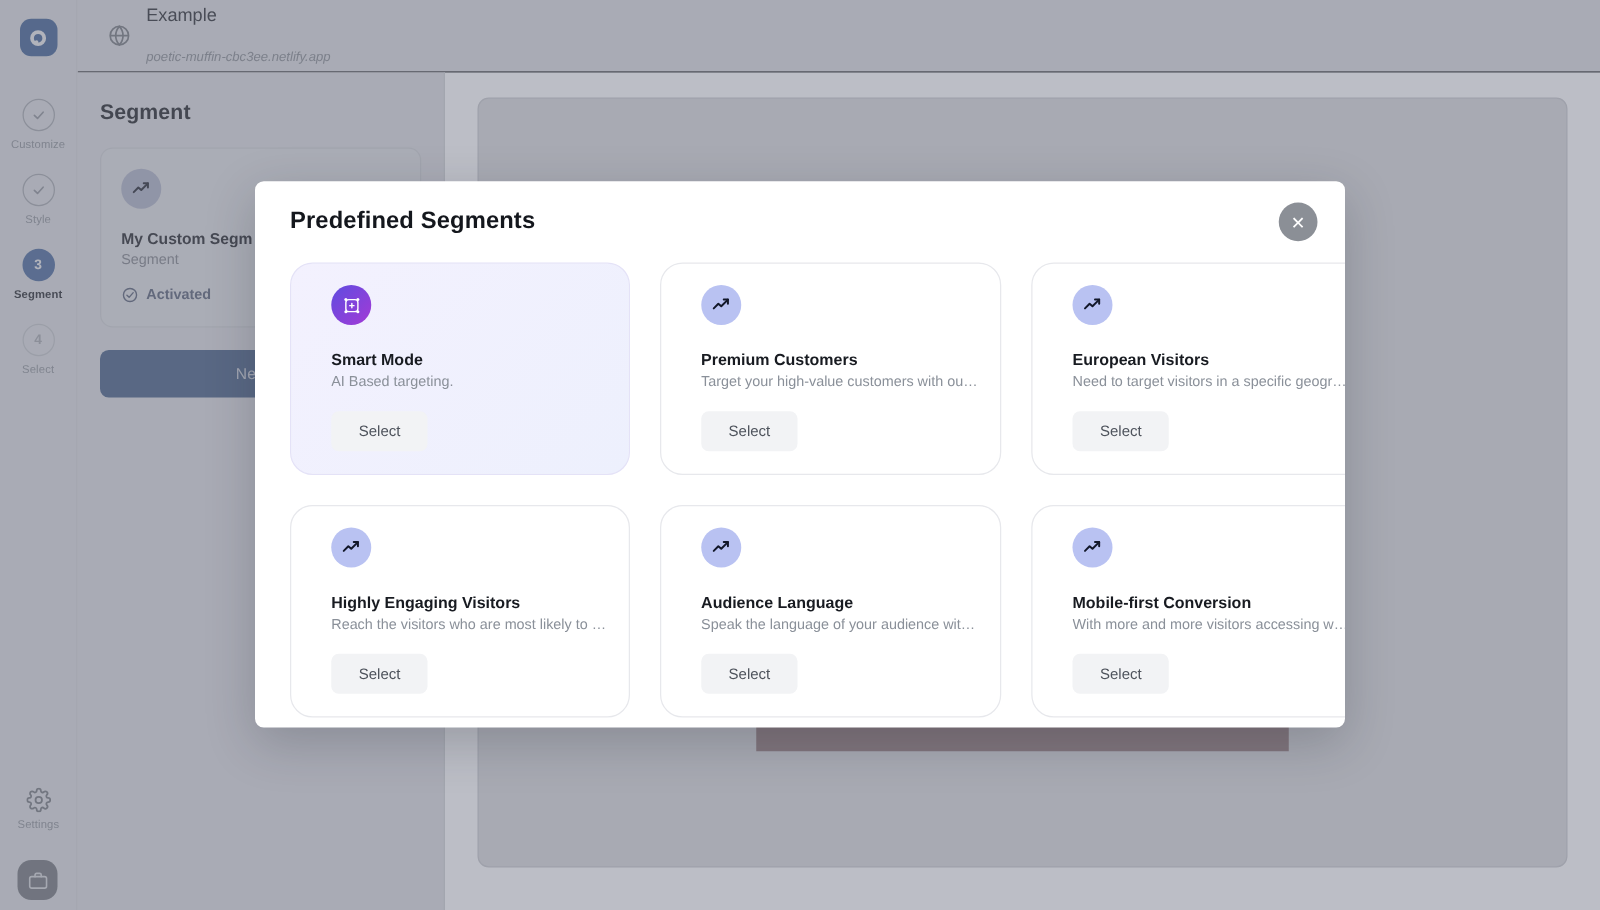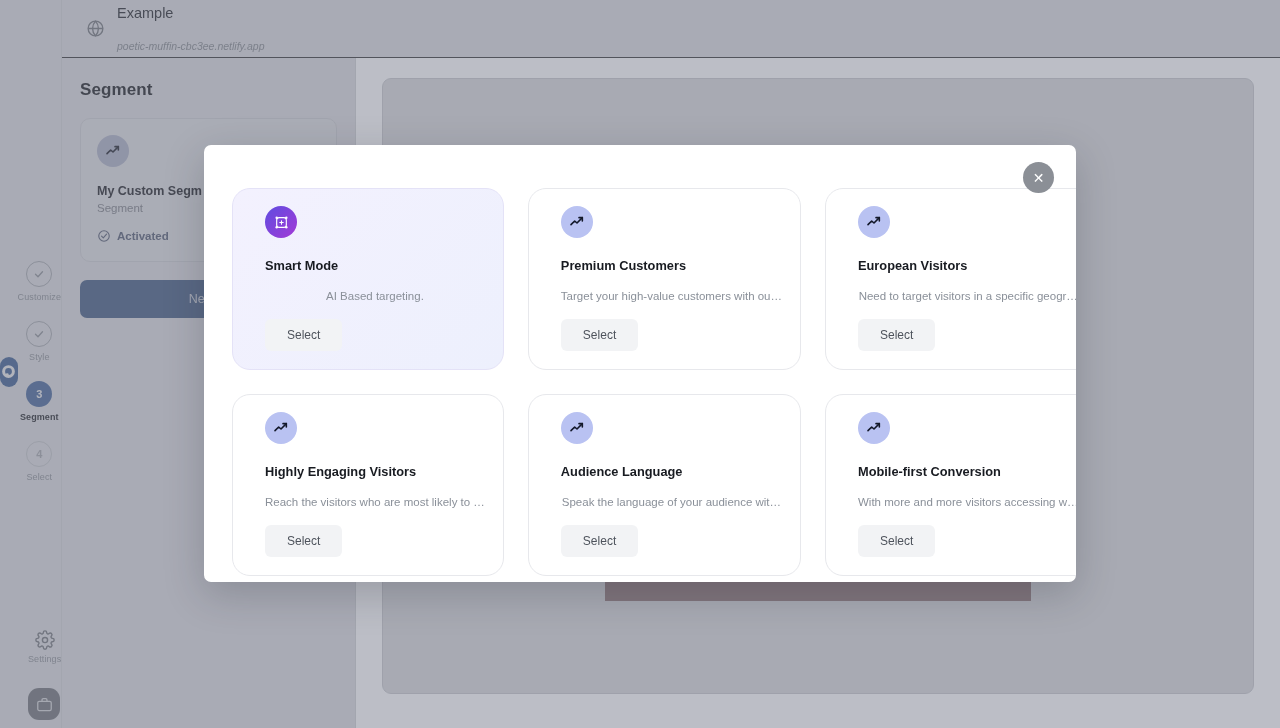--- a/index.html
+++ b/index.html
@@ -20,21 +20,21 @@
     position: absolute; inset: 0;
     background: rgba(108,114,130,0.46);
     z-index: 50;
   }
 
   
   .rail {
     width: 62px; flex: 0 0 62px;
     background: #eef0f4;
     border-right: 1px solid #e2e5ea;
-    display: flex; flex-direction: row; align-items: center;
+    display: flex; flex-direction: column; align-items: center;
     position: relative;
   }
   .rail-logo {
     width: 30px; height: 30px; margin-top: 15px;
     border-radius: 9px; background: #2f6fd0;
     display: flex; align-items: center; justify-content: center;
   }
   .rail-steps { margin-top: 34px; width: 100%; }
   .step { display: flex; flex-direction: column; align-items: center; margin-bottom: 19px; }
   .step-dot {
@@ -155,22 +155,22 @@
     border-color: #e4e2f7;
   }
   .card-icon {
     width: 32px; height: 32px; border-radius: 50%;
     background: #b9c2f2;
     display: flex; align-items: center; justify-content: center;
   }
   .card-icon.grad { background: linear-gradient(135deg,#5f4ce0 0%,#a33ad6 100%); }
   .card-title { font-size: 12.8px; font-weight: 700; color: #181b21; margin-top: 20px; }
   .card-desc {
-    font-size: 11.5px; color: #8a9099; margin-top: 17px;
-    white-space: nowrap; overflow: hidden; text-overflow: ellipsis; text-align: center;
+    font-size: 11.5px; color: #8a9099; margin-top: 5px;
+    white-space: nowrap; overflow: hidden; text-overflow: ellipsis;
   }
   .select-btn {
     margin-top: 17px; background: #f2f3f5; border: none; border-radius: 6px;
     padding: 9px 22px; font-size: 12px; color: #4e535c;
     font-family: inherit; cursor: pointer;
   }
 </style>
 </head>
 <body>
 
@@ -276,20 +276,21 @@
     </div>
   </div>
 </div>
 
 <div class="scrim"></div>
 
 <div class="modal">
   <button class="close-btn">✕</button>
 
   <div class="modal-head">
+    <div class="modal-title">Predefined Segments</div>
 
   </div>
 
   <div class="grid">
 
     <div class="card featured">
       <div class="card-icon grad">
         <svg width="17" height="17" viewBox="0 0 24 24" fill="none" stroke="#fff" stroke-width="1.6" stroke-linecap="round" stroke-linejoin="round" aria-hidden="true">
           <rect x="5.2" y="5.2" width="13.6" height="13.6" rx="3.4"></rect>
           <circle cx="5.2" cy="5.2" r="1.7" fill="#fff" stroke="none"></circle>

